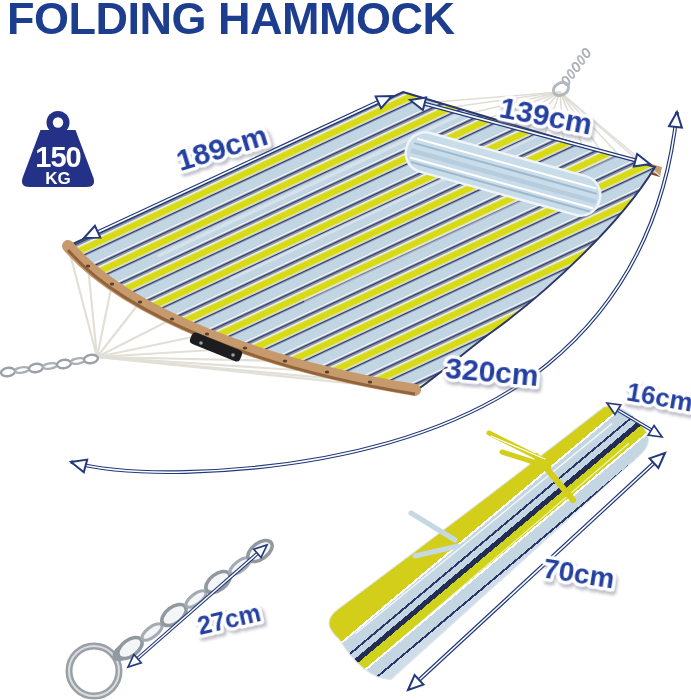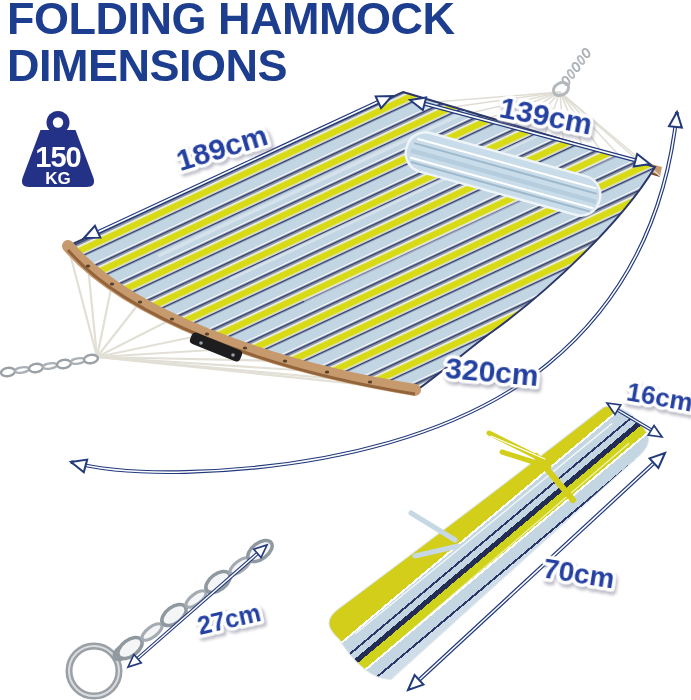--- a/index.html
+++ b/index.html
@@ -231,16 +231,15 @@
       <circle cx="58" cy="122.5" r="11.5" fill="#233286"></circle>
       <path d="M 40.5 130 L 75.5 130 L 93.5 178 Q 96 187 86.5 187 L 29.5 187 Q 20 187 22.5 178 Z" fill="#233286"></path>
       <circle cx="58" cy="122.5" r="5.2" fill="#ffffff"></circle>
       <text class="badge" x="58" y="167" font-size="29" text-anchor="middle" letter-spacing="-1">150</text>
       <text class="badge" x="58" y="184" font-size="17" text-anchor="middle">KG</text>
     </g>
   </svg>
 
   <div id="title">
     <div>FOLDING HAMMOCK</div>
-    <div>DIMENSIONS</div>
   </div>
 
 </div>
 
 </body></html>

